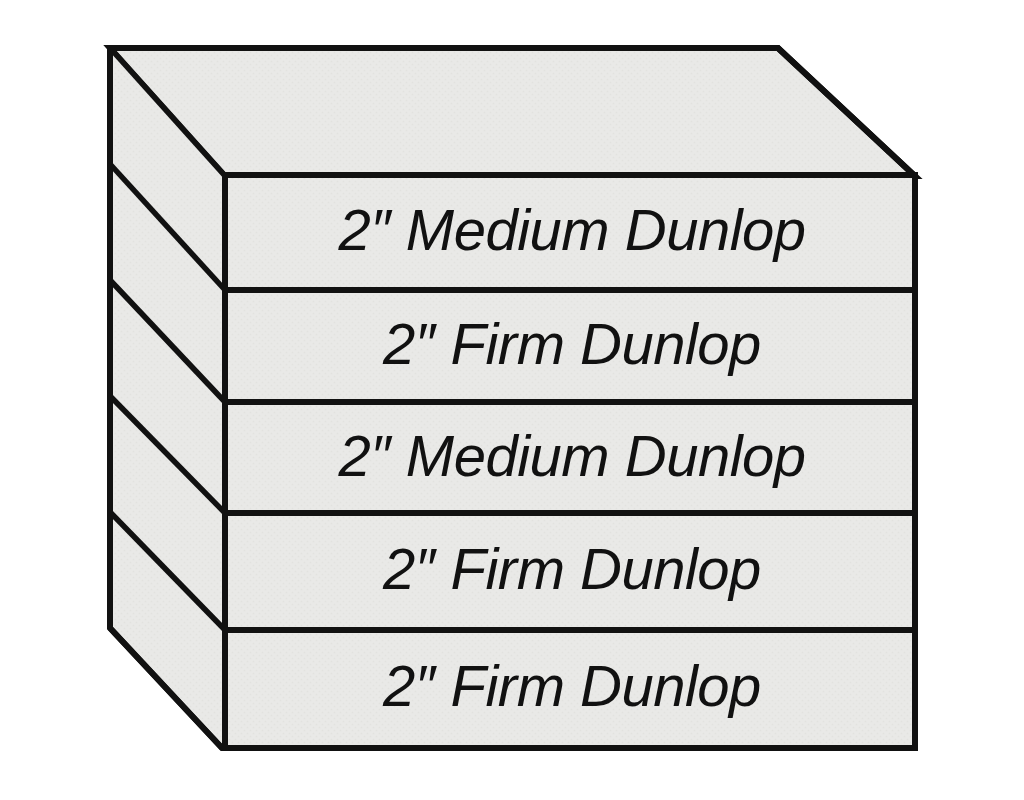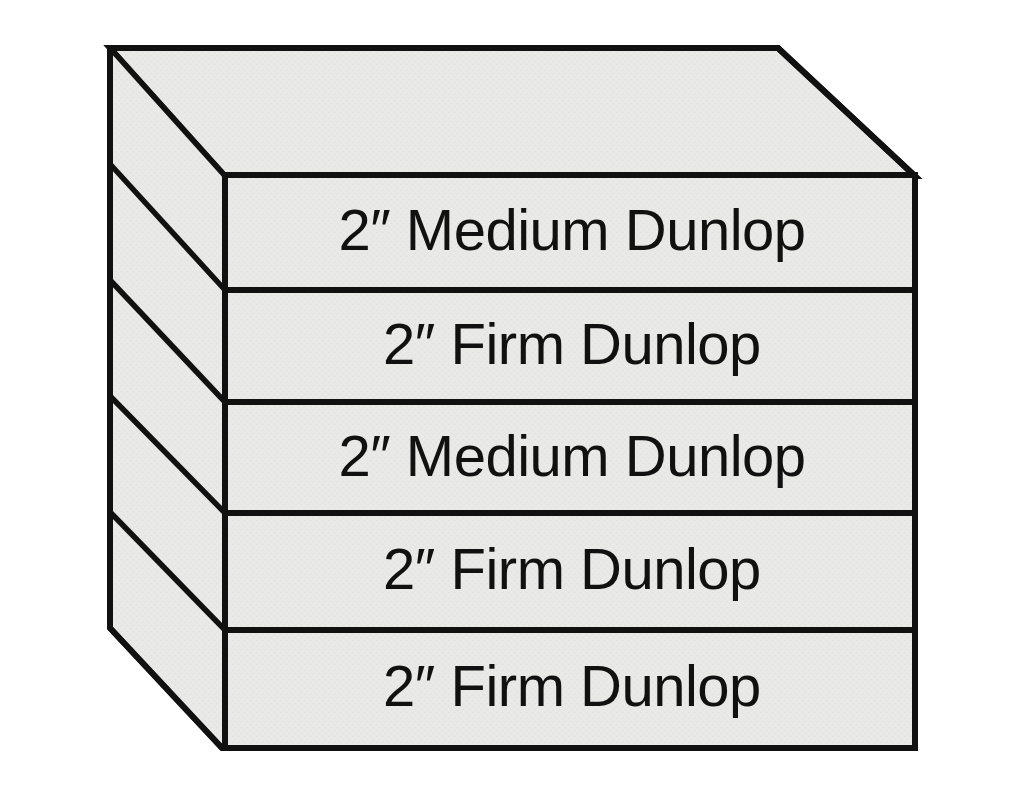--- a/index.html
+++ b/index.html
@@ -12,20 +12,21 @@
     width: 1024px;
     height: 800px;
     overflow: hidden;
     font-family: "Liberation Sans", sans-serif;
   }
   #diagram-stage {
     position: relative;
     width: 1024px;
     height: 800px;
     background: #ffffff;
+    font-style: italic;
   }
   #layer-svg {
     position: absolute;
     top: 0;
     left: 0;
     width: 1024px;
     height: 800px;
     display: block;
   }
   .face-texture {

